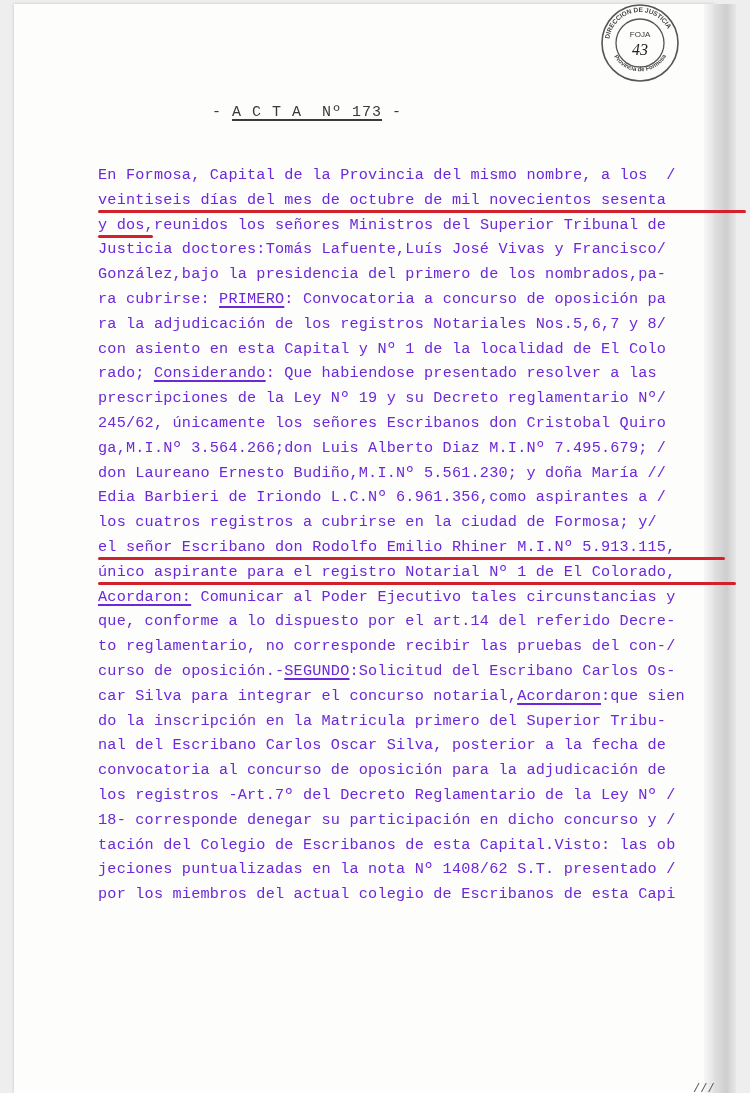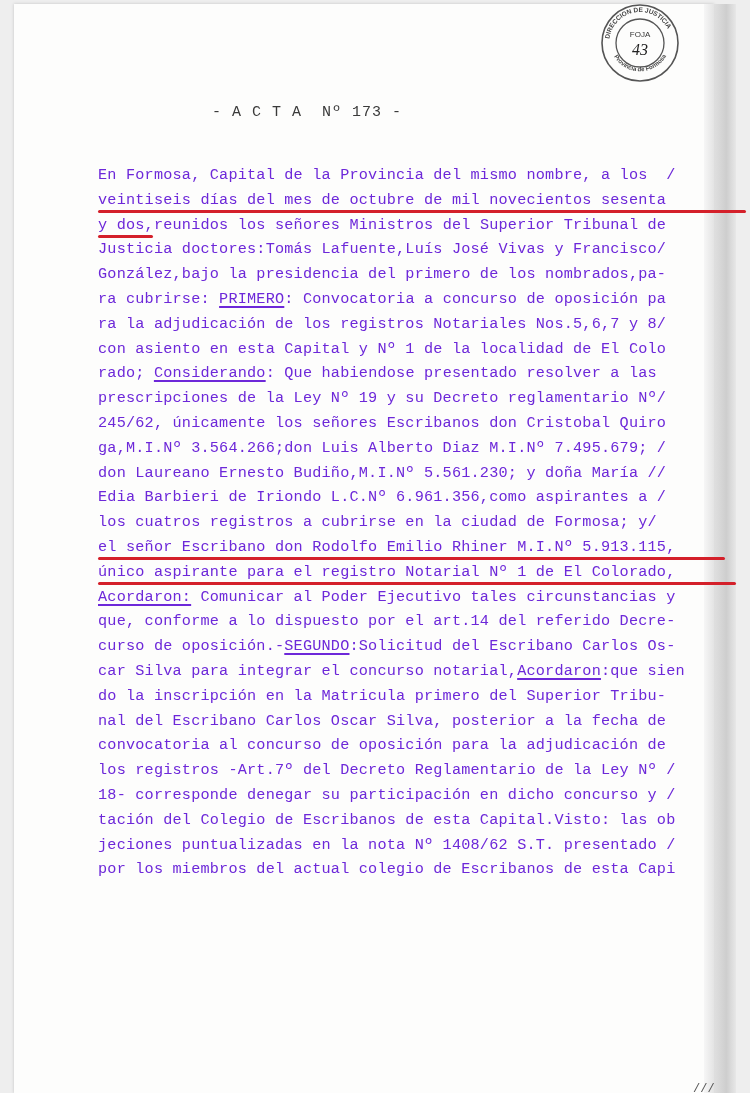--- a/index.html
+++ b/index.html
@@ -21,21 +21,21 @@
   }
   .stamp {
     position: absolute; left: 597px; top: 3px; width: 86px; height: 80px;
   }
   .stamp svg { width: 100%; height: 100%; }
   .title {
     position: absolute; left: 212px; top: 104px;
     font-size: 15px; color: #3a3a3a; letter-spacing: 1px;
     white-space: pre;
   }
-  .title .ul { text-decoration-thickness: 2px; text-underline-offset: 3px; }
+  .title .ul { text-decoration: underline; text-decoration-thickness: 2px; text-underline-offset: 3px; }
   .body-text {
     position: absolute; left: 62px; top: 163px; width: 650px;
   }
   .line {
     height: 24.8px; line-height: 24.8px;
     font-size: 15.2px; color: #6d28d9;
     white-space: pre; position: relative;
     letter-spacing: 0.2px;
     margin-left: 36px;
   }
@@ -85,20 +85,21 @@
     <div class="line"><span>prescripciones de la Ley Nº 19 y su Decreto reglamentario Nº/</span></div>
     <div class="line"><span>245/62, únicamente los señores Escribanos don Cristobal Quiro</span></div>
     <div class="line"><span>ga,M.I.Nº 3.564.266;don Luis Alberto Diaz M.I.Nº 7.495.679; /</span></div>
     <div class="line"><span>don Laureano Ernesto Budiño,M.I.Nº 5.561.230; y doña María //</span></div>
     <div class="line"><span>Edia Barbieri de Iriondo L.C.Nº 6.961.356,como aspirantes a /</span></div>
     <div class="line"><span>los cuatros registros a cubrirse en la ciudad de Formosa; y/</span></div>
     <div class="line"><span>el señor Escribano don Rodolfo Emilio Rhiner M.I.Nº 5.913.115,</span><div class="red-mark" style="width: 627px; top: 22px; background: rgb(212, 32, 42);"></div></div>
     <div class="line"><span>único aspirante para el registro Notarial Nº 1 de El Colorado,</span><div class="red-mark" style="width: 638px; top: 22px; background: rgb(212, 32, 42);"></div></div>
     <div class="line"><span class="u">Acordaron:</span><span> Comunicar al Poder Ejecutivo tales circunstancias y</span></div>
     <div class="line"><span>que, conforme a lo dispuesto por el art.14 del referido Decre-</span></div>
+    <div class="line"><span>to reglamentario, no corresponde recibir las pruebas del con-/</span></div>
     <div class="line"><span>curso de oposición.-</span><span class="u">SEGUNDO</span><span>:Solicitud del Escribano Carlos Os-</span></div>
     <div class="line"><span>car Silva para integrar el concurso notarial,</span><span class="u">Acordaron</span><span>:que sien</span></div>
     <div class="line"><span>do la inscripción en la Matricula primero del Superior Tribu-</span></div>
     <div class="line"><span>nal del Escribano Carlos Oscar Silva, posterior a la fecha de</span></div>
     <div class="line"><span>convocatoria al concurso de oposición para la adjudicación de</span></div>
     <div class="line"><span>los registros -Art.7º del Decreto Reglamentario de la Ley Nº /</span></div>
     <div class="line"><span>18- corresponde denegar su participación en dicho concurso y /</span></div>
     <div class="line"><span>tación del Colegio de Escribanos de esta Capital.Visto: las ob</span></div>
     <div class="line"><span>jeciones puntualizadas en la nota Nº 1408/62 S.T. presentado /</span></div>
     <div class="line"><span>por los miembros del actual colegio de Escribanos de esta Capi</span></div>

